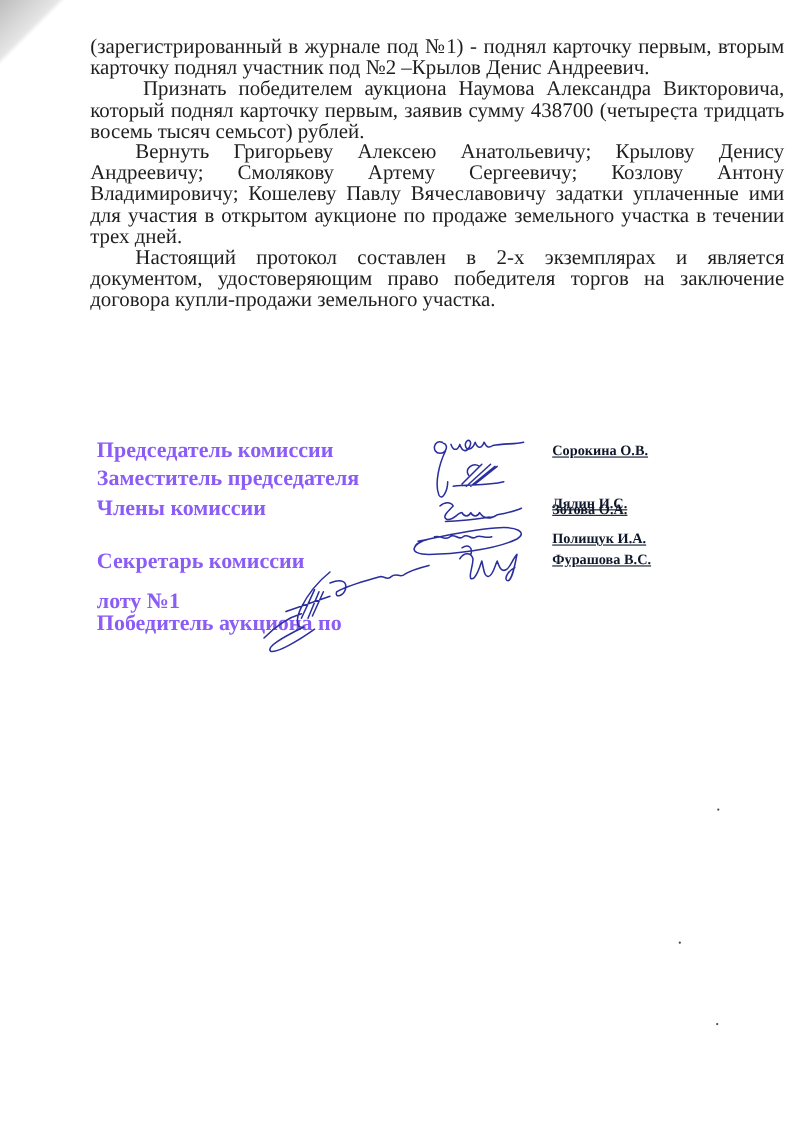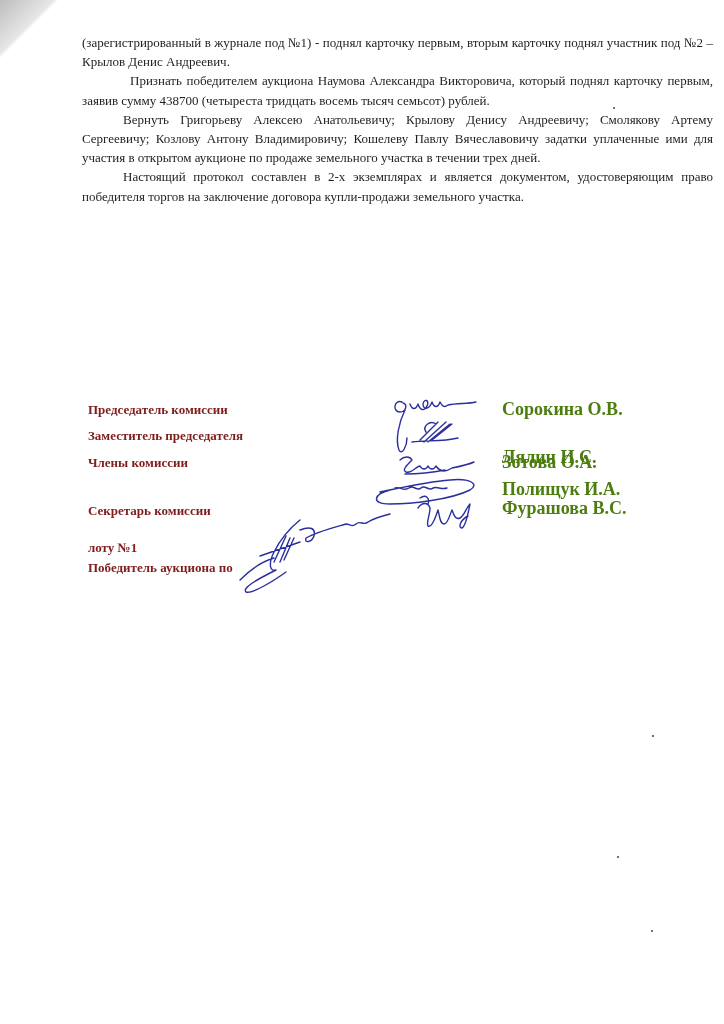--- a/index.html
+++ b/index.html
@@ -8,33 +8,33 @@
       background: #ffffff;
       font-family: "Liberation Serif", "DejaVu Serif", serif;
       color: #1e1e1e;
     }
     .corner-fold-shade {
       position: absolute; left: 0; top: 0; width: 60px; height: 58px;
       background: linear-gradient(135deg, #bdbdbd 0%, #e6e6e6 45%, rgba(255,255,255,0) 50%);
     }
     .page-text {
       position: absolute; left: 82px; top: 33px; width: 631px;
-      font-size: 13px; line-height: 19.2px; text-align: justify;
+      font-size: 19px; line-height: 19.2px; text-align: justify;
     }
     .page-text p { margin: 0; }
     .page-text p.indent { text-indent: 41px; }
     .page-text p.indent-wide { text-indent: 48px; }
     .sig-label {
       position: absolute; left: 88px;
       font-family: "Liberation Serif", "DejaVu Serif", serif;
-      font-weight: bold; font-size: 13px; line-height: 19px; color: #7f1d1d;
+      font-weight: bold; font-size: 20px; line-height: 19px; color: #8b5cf6;
     }
     .sig-name {
       position: absolute; left: 502px;
-      font-weight: bold; font-size: 18px; line-height: 19px; color: #4d7c0f;
+      font-weight: bold; font-size: 13px; line-height: 19px; color: #0f172a; text-decoration: underline;
     }
     .signature-svg { position: absolute; left: 0; top: 0; pointer-events: none; }
     .speck { position: absolute; width: 2px; height: 2px; background: #444; border-radius: 1px; }
   </style>
 </head>
 <body>
 
 <div class="corner-fold-shade"></div>
 
 <div class="page-text">

